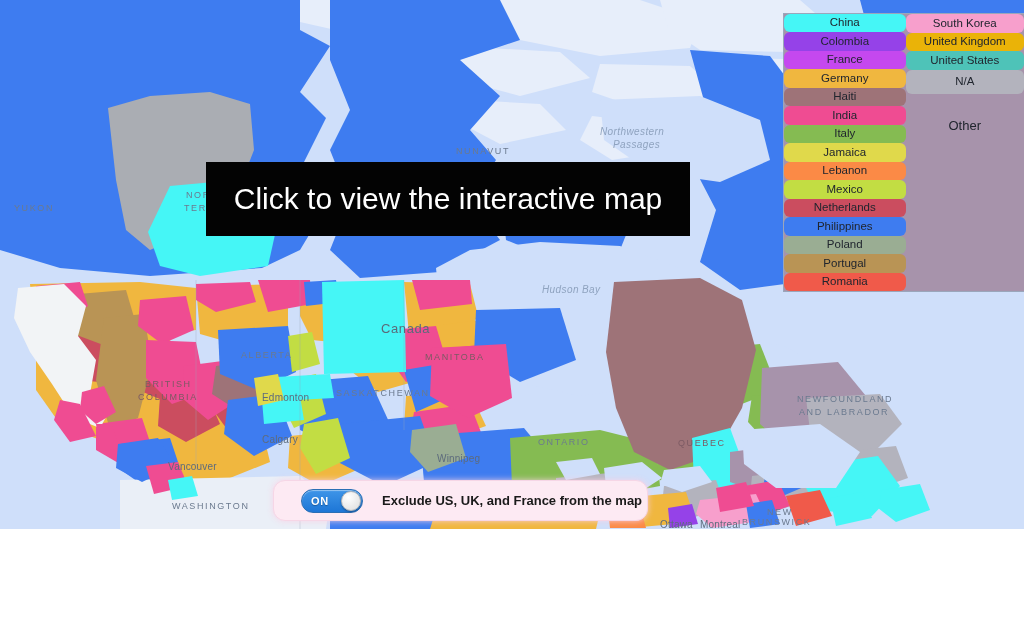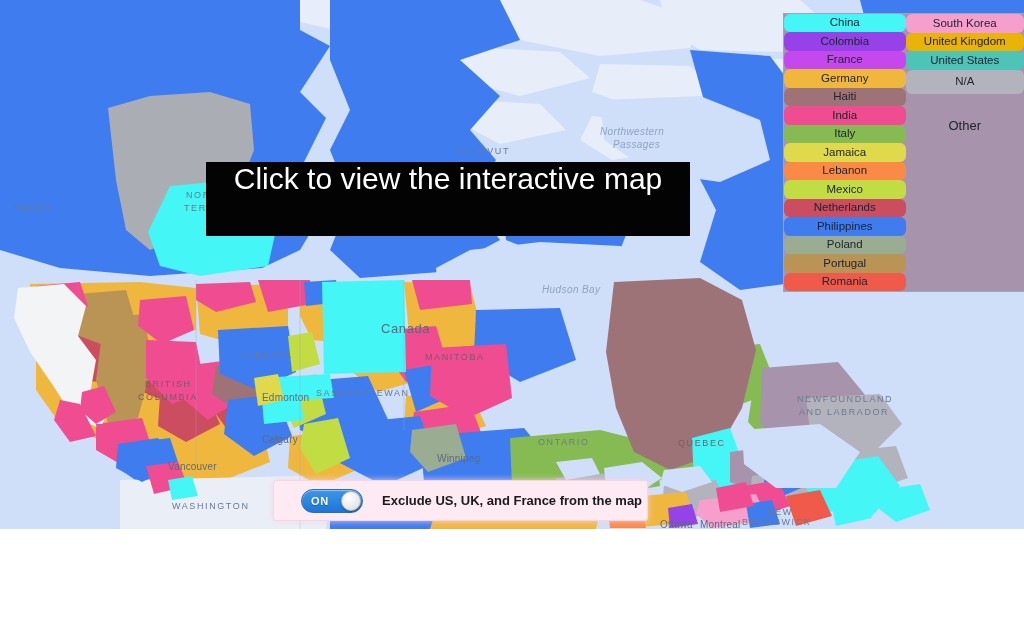--- a/index.html
+++ b/index.html
@@ -60,40 +60,41 @@
   }
   .map-label.prov-dark { color: #7c5a63; }
 
   
   #click-overlay {
     position: absolute;
     left: 206px; top: 162px;
     width: 484px; height: 74px;
     background: #030303;
     display: flex;
+    align-items: center;
     justify-content: center;
     cursor: pointer;
   }
   #click-overlay-text {
     color: #ffffff;
     font-size: 30px;
     font-weight: 400;
     letter-spacing: 0px;
     font-family: "Liberation Sans", sans-serif;
     white-space: nowrap;
   }
 
   
   #toggle-bar {
     position: absolute;
     left: 273px; top: 480px;
     width: 375px; height: 41px;
     background: #fdeaf3;
     border: 1px solid #f6d6e6;
-    border-radius: 3px;
+    border-radius: 12px;
     display: flex;
     align-items: center;
     padding-left: 27px;
     box-shadow: 0 0 6px rgba(250,210,230,.9);
   }
   #toggle-switch {
     position: relative;
     width: 62px; height: 24px;
     border-radius: 14px;
     background: linear-gradient(#3e95e8, #1d76d6);
@@ -395,21 +396,21 @@
         <div class="map-label " style="left: 186px; top: 190px;">NORTHWEST</div>
         <div class="map-label " style="left: 184px; top: 203px;">TERRITORIES</div>
         <div class="map-label " style="left: 456px; top: 146px;">NUNAVUT</div>
         <div class="map-label water" style="left: 600px; top: 126px;">Northwestern</div>
         <div class="map-label water" style="left: 613px; top: 139px;">Passages</div>
         <div class="map-label water" style="left: 542px; top: 284px;">Hudson Bay</div>
         <div class="map-label country" style="left: 381px; top: 321px;">Canada</div>
         <div class="map-label prov-dark" style="left: 145px; top: 379px;">BRITISH</div>
         <div class="map-label prov-dark" style="left: 138px; top: 392px;">COLUMBIA</div>
         <div class="map-label " style="left: 241px; top: 350px;">ALBERTA</div>
-        <div class="map-label " style="left: 316px; top: 388px;">SASKATCHEWAN</div>
+        <div class="map-label " style="left: 336px; top: 388px;">SASKATCHEWAN</div>
         <div class="map-label prov-dark" style="left: 425px; top: 352px;">MANITOBA</div>
         <div class="map-label " style="left: 538px; top: 437px;">ONTARIO</div>
         <div class="map-label prov-dark" style="left: 678px; top: 438px;">QUEBEC</div>
         <div class="map-label " style="left: 797px; top: 394px;">NEWFOUNDLAND</div>
         <div class="map-label " style="left: 799px; top: 407px;">AND LABRADOR</div>
         <div class="map-label " style="left: 767px; top: 507px;">NEW</div>
         <div class="map-label " style="left: 742px; top: 517px;">BRUNSWICK</div>
         <div class="map-label " style="left: 172px; top: 501px;">WASHINGTON</div>
         <div class="map-label place" style="left: 262px; top: 392px;">Edmonton</div>
         <div class="map-label place" style="left: 262px; top: 434px;">Calgary</div>

